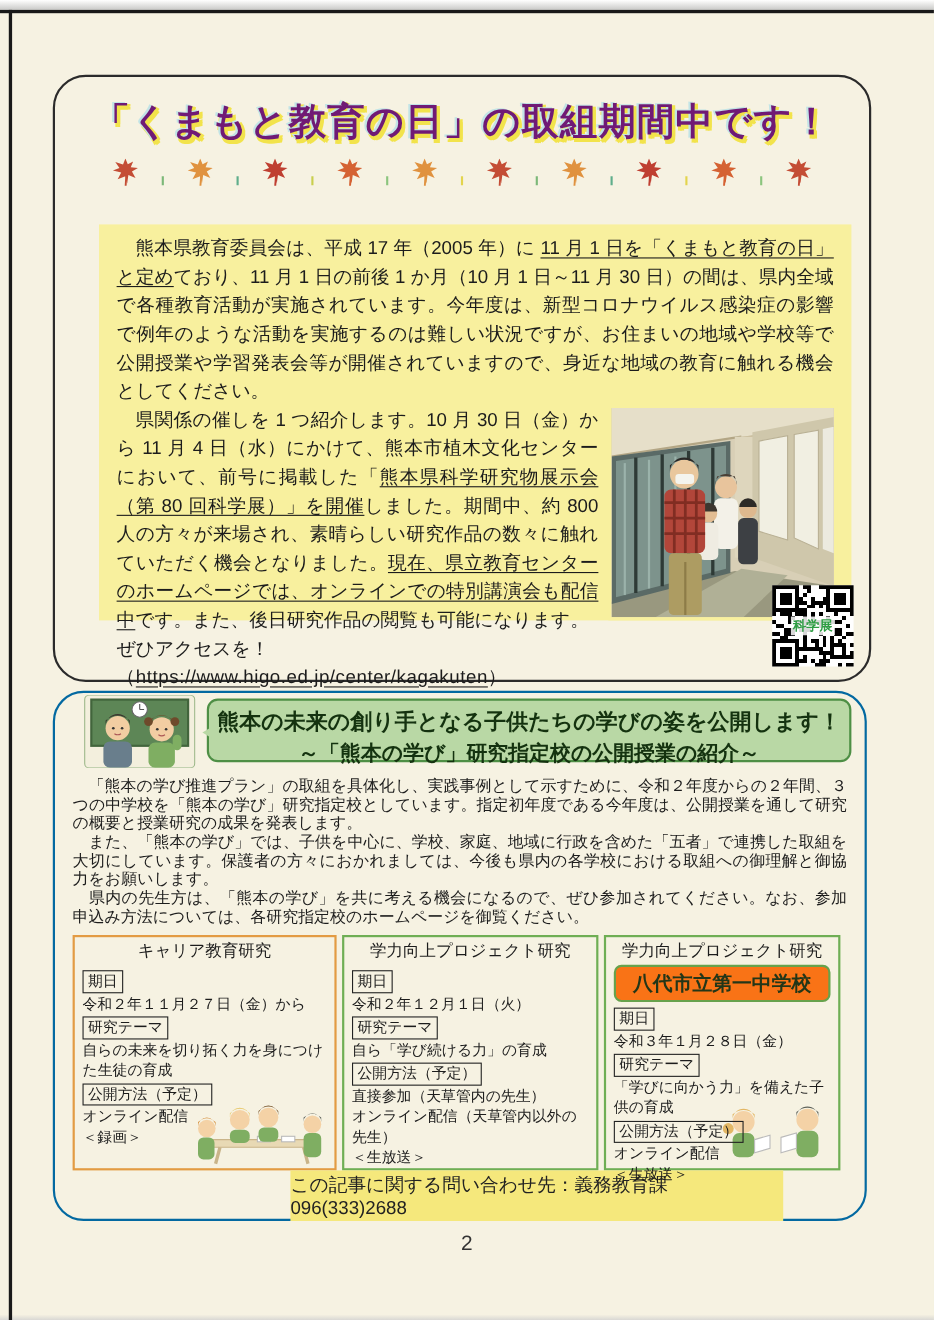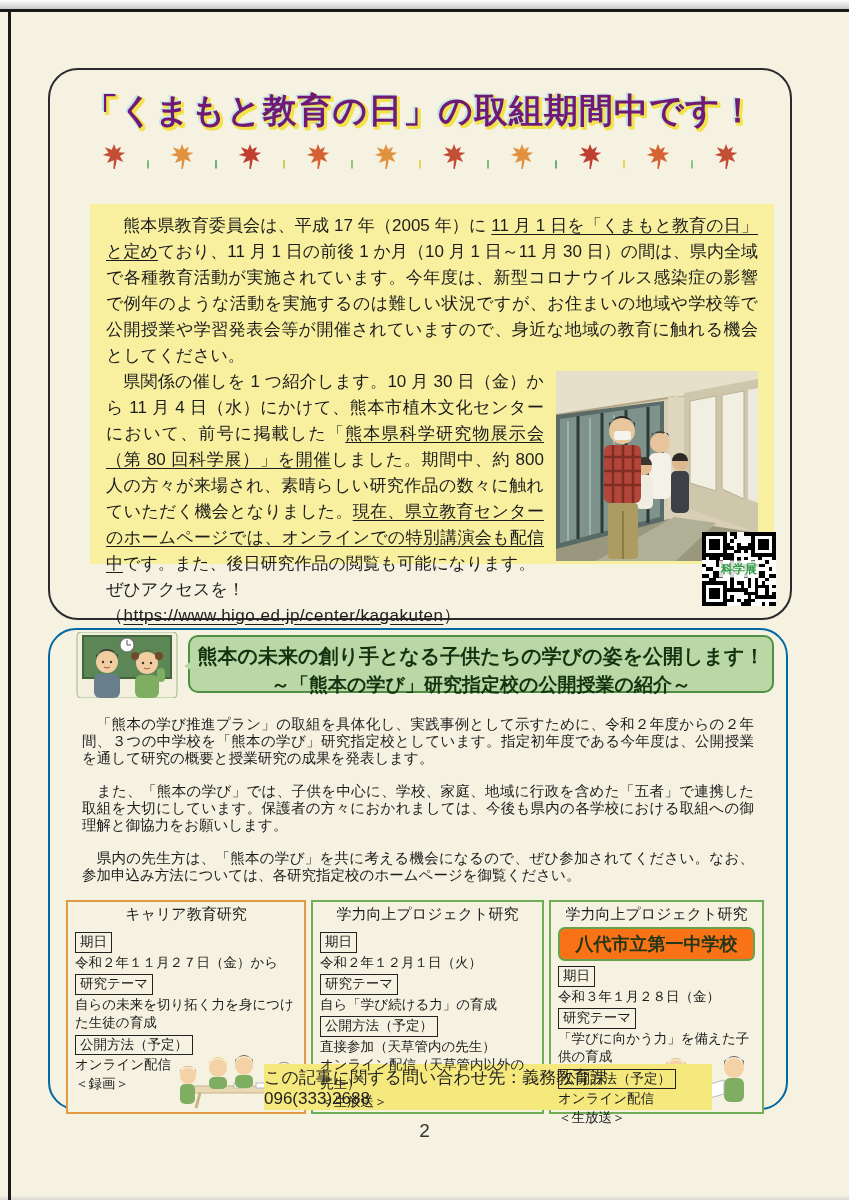--- a/index.html
+++ b/index.html
@@ -52,21 +52,21 @@
   .header-illustration{position:absolute;left:26px;top:2px;width:102px;height:66px;}
   .bubble{
     position:absolute;left:138px;top:5px;width:586px;height:58px;background:#b9d8a5;border:2px solid #4e8f45;
     border-radius:10px;text-align:center;color:#14320f;box-sizing:border-box;
   }
   .bubble::before{content:"";position:absolute;left:-15px;top:20px;border:9px solid transparent;border-right:15px solid #b9d8a5;}
   .bubble-l1{font-size:20px;font-weight:bold;margin-top:6px;}
   .bubble-l2{font-size:19px;font-weight:bold;margin-top:2px;}
 
   .sec2-intro{margin:7px 16px 0;font-size:14.5px;line-height:17px;text-align:justify;}
-  .sec2-intro p{margin:16px;}
+  .sec2-intro p{margin:0;}
 
   .cols{display:flex;gap:5px;margin:7px 0 0 16px;}
   .school-col{box-sizing:border-box;position:relative;padding:1px 7px 4px;height:214px;background:#f6f2e2;}
   .col-w1{width:240px;}
   .col-w2{width:233px;}
   .col-w3{width:215px;}
   .col-category{text-align:center;font-size:15px;padding:2px 0 3px;}
   .school-bar{border-radius:7px;text-align:center;font-weight:bold;font-size:18px;padding:3px 0;border:2px solid;}
   .col-body{font-size:13.5px;line-height:18.5px;margin-top:3px;position:relative;z-index:1;}
   .boxed{display:inline-block;border:1.5px solid #222;padding:0 4px;margin:2px 0 1px;}

